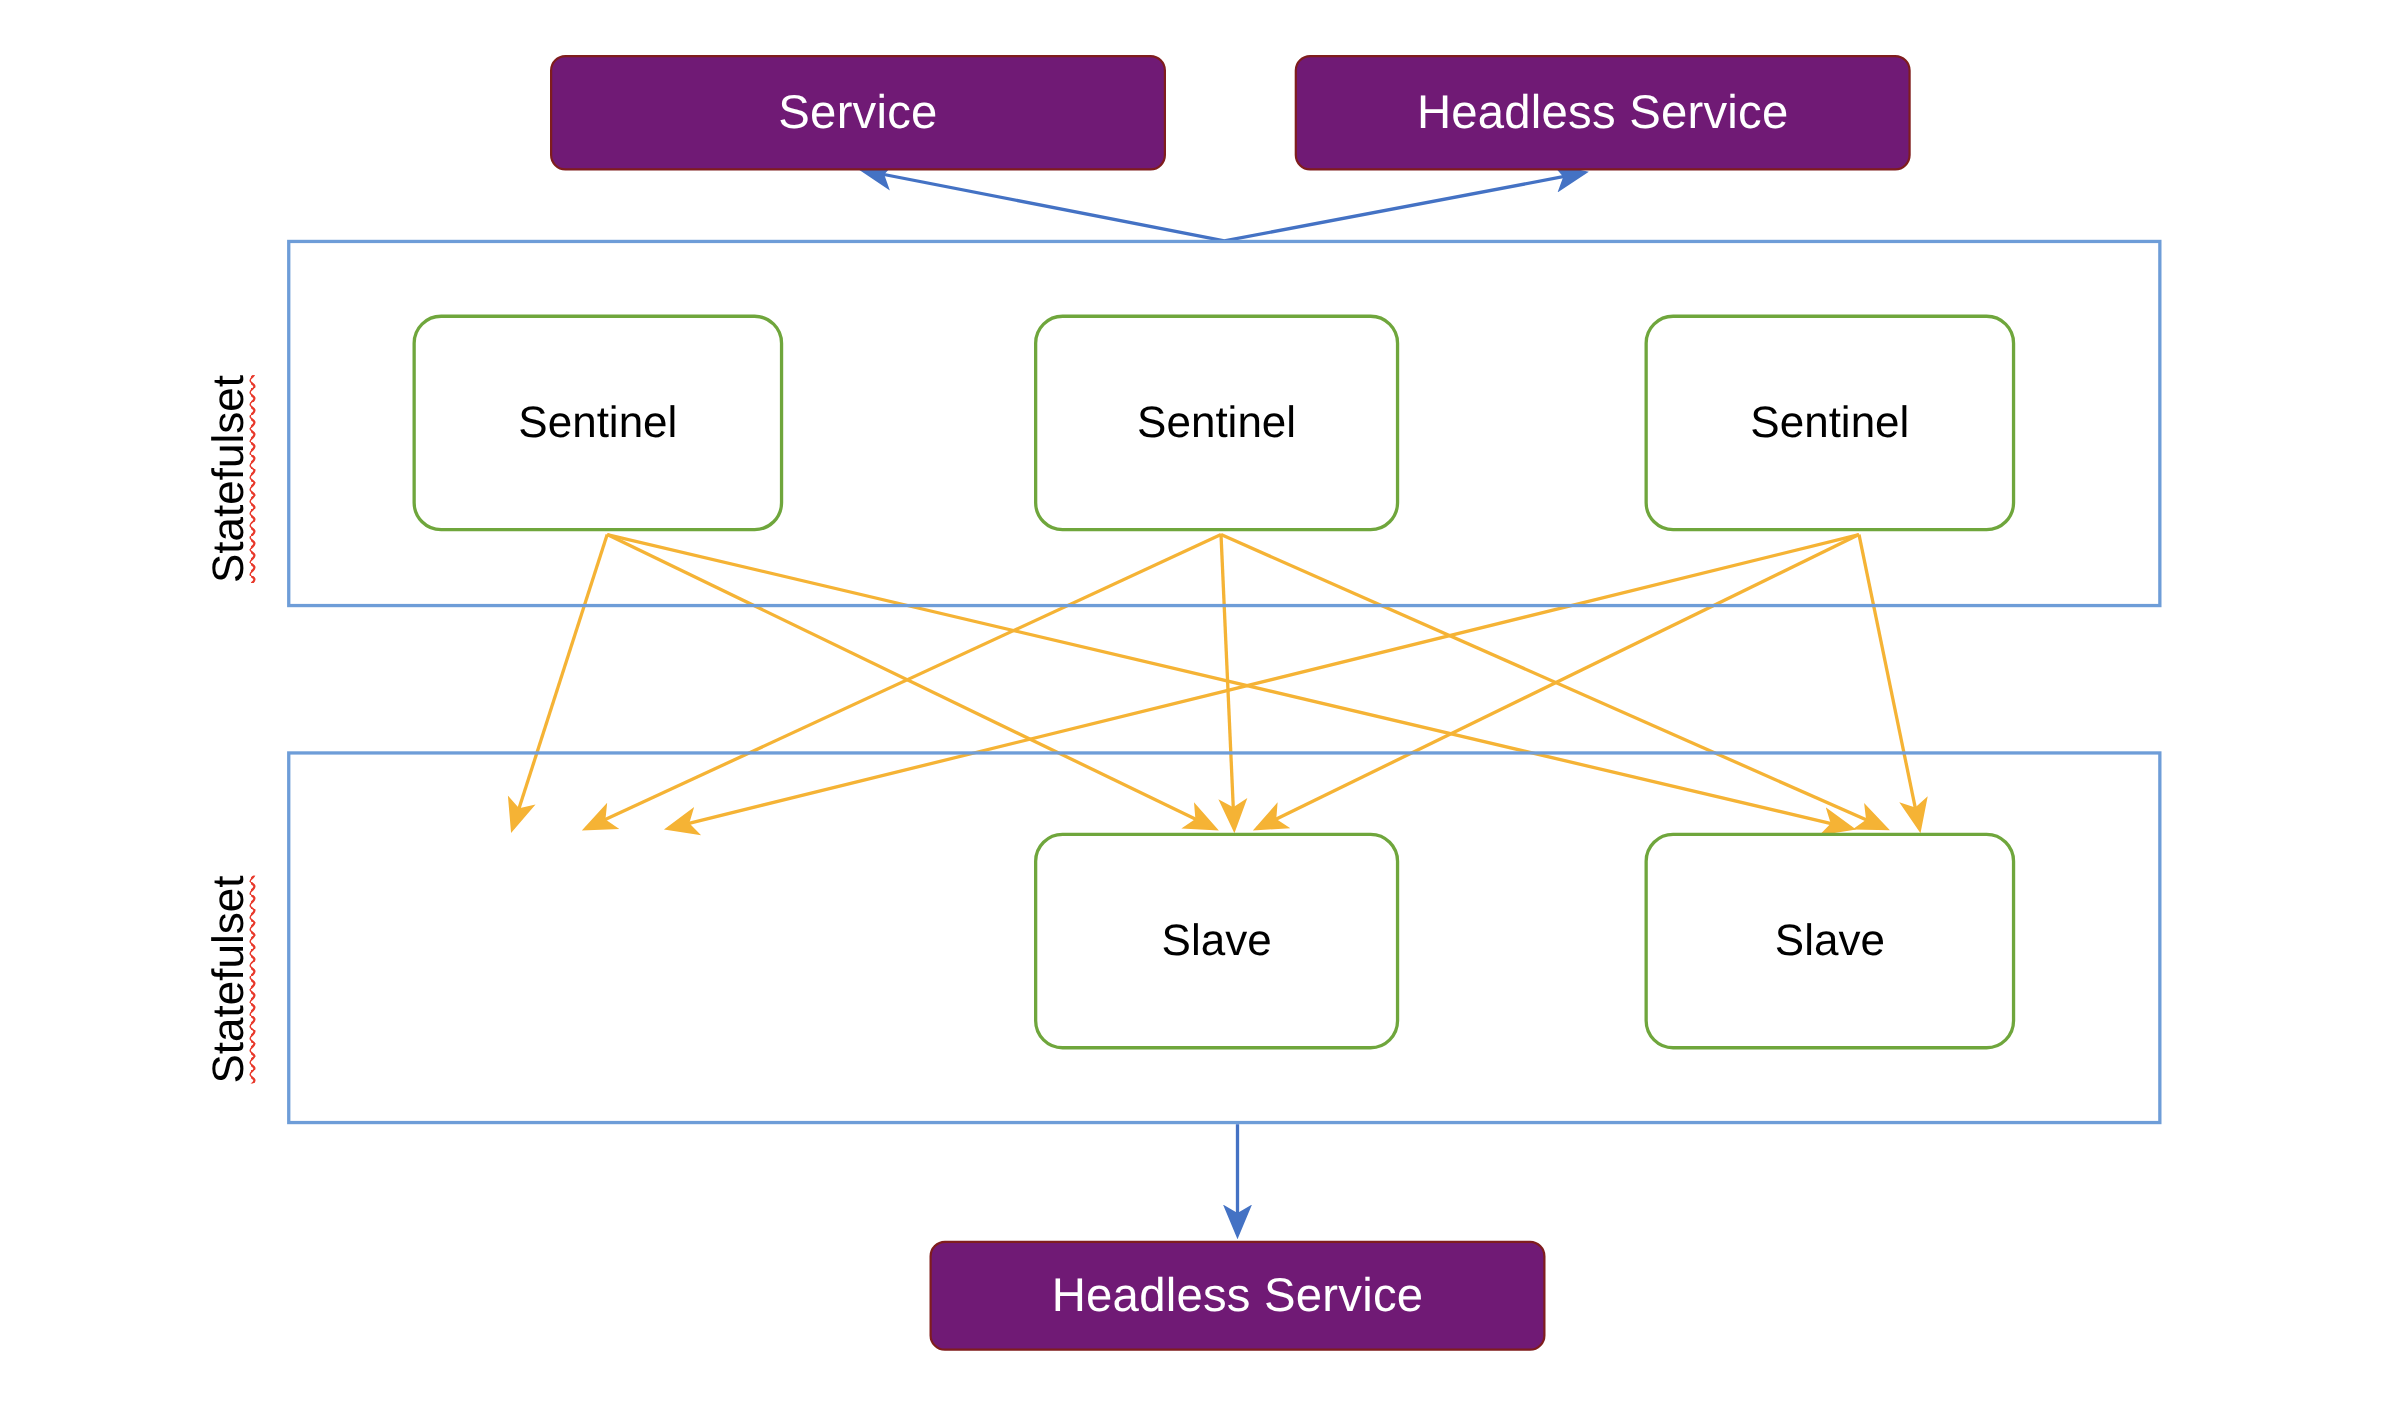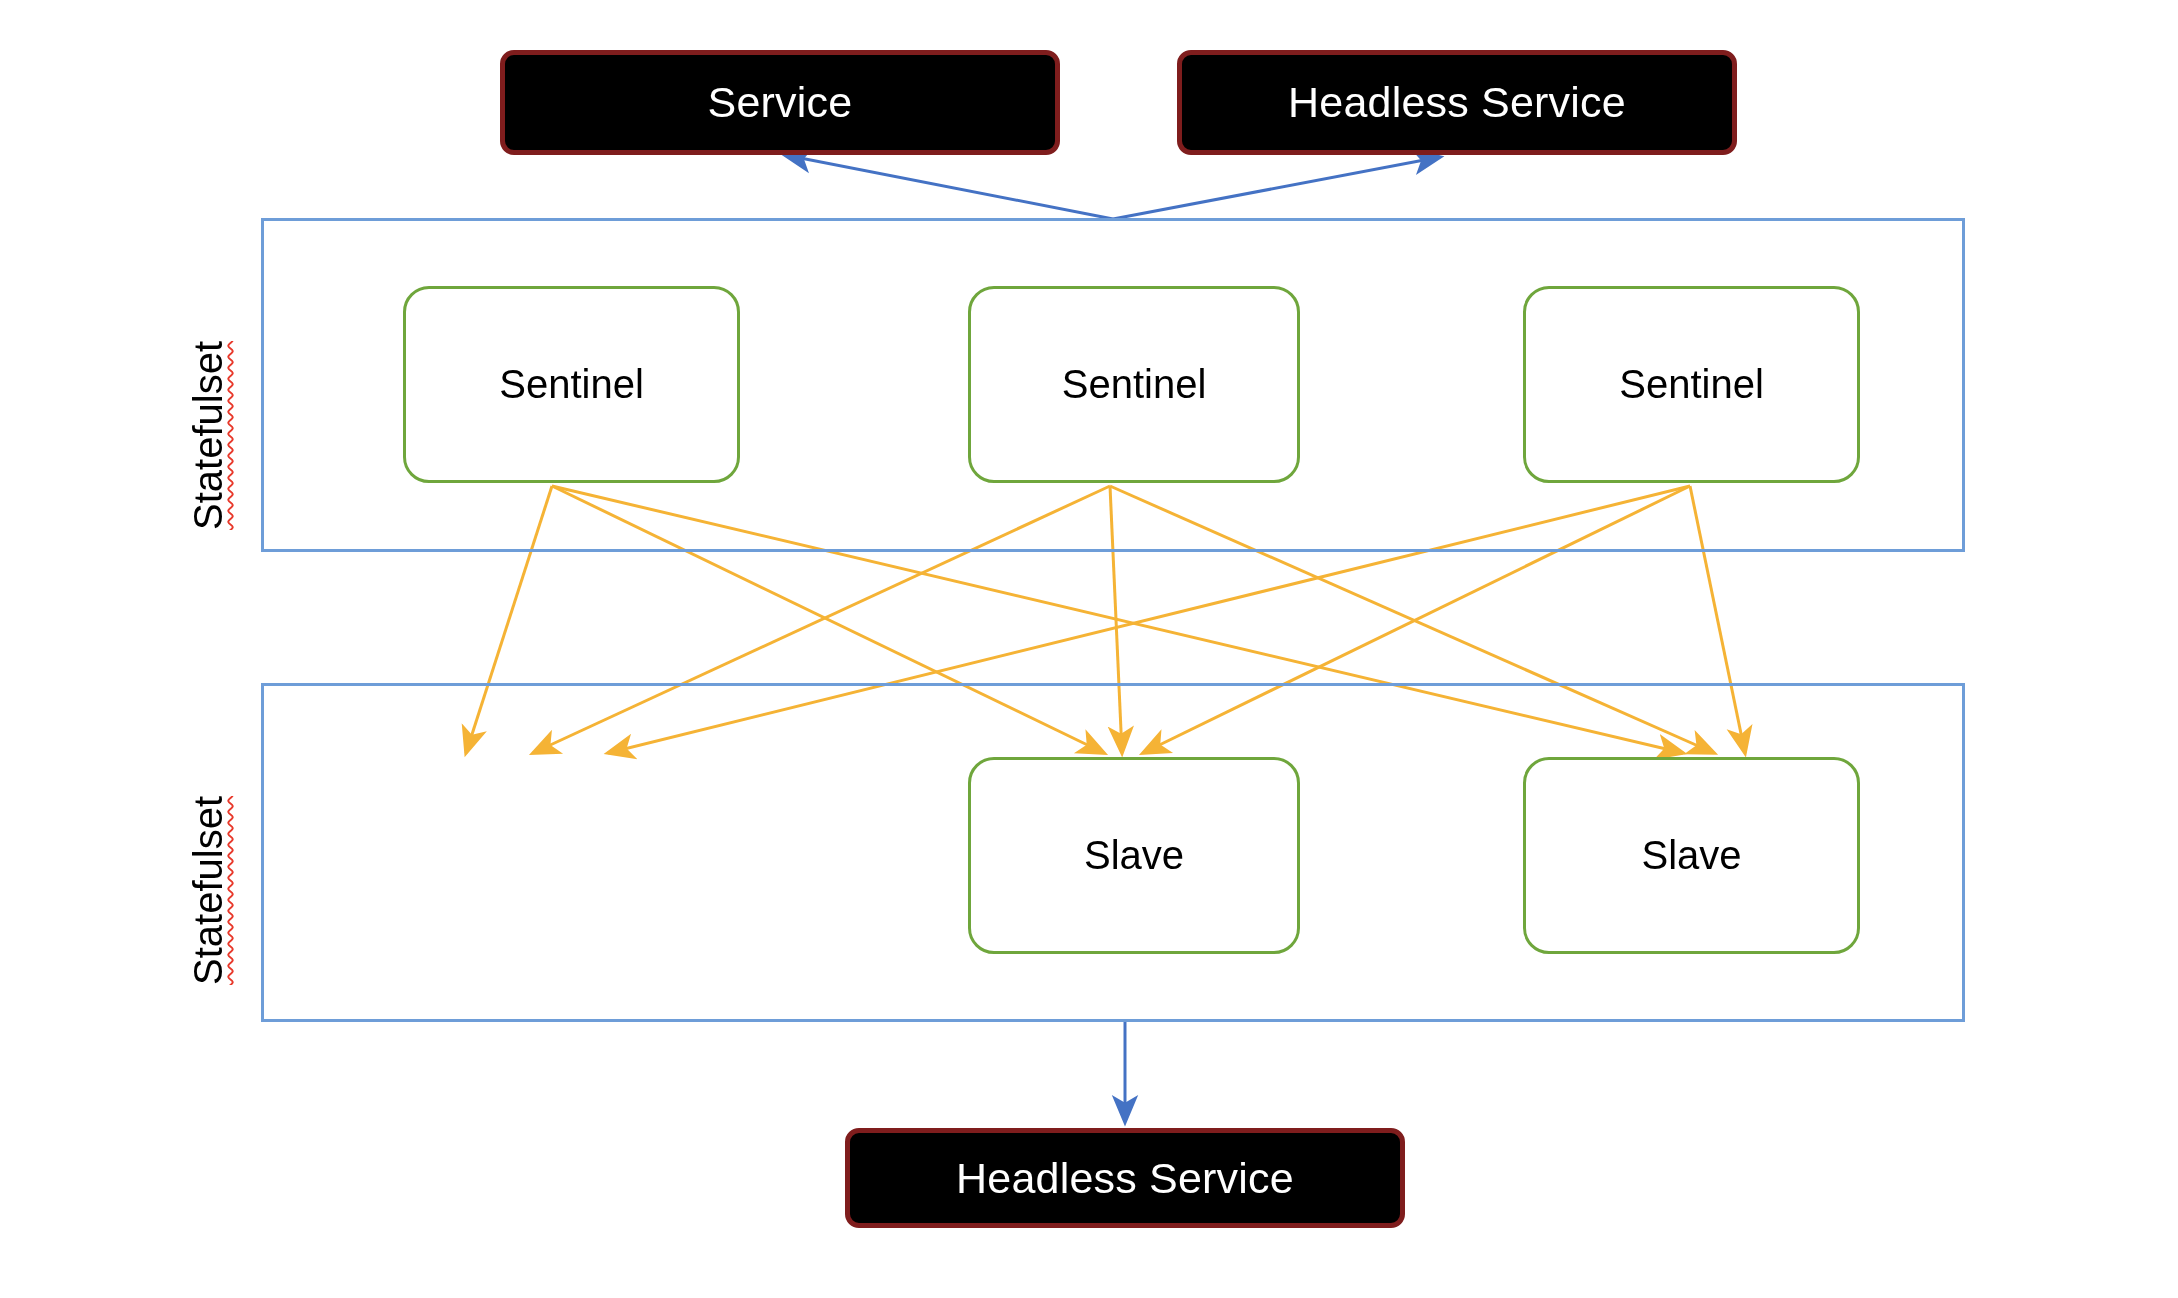--- a/index.html
+++ b/index.html
@@ -22,22 +22,22 @@
     left: 0;
     top: 0;
     width: 2178px;
     height: 1298px;
     pointer-events: none;
   }
 
   
   .svc-box {
     position: absolute;
-    background: #000000;
-    border: 5px solid #7f1d1d;
+    background: #701a75;
+    border: 2px solid #7f1d1d;
     border-radius: 14px;
     box-sizing: border-box;
     display: flex;
     align-items: center;
     justify-content: center;
     color: #ffffff;
     font-size: 43px;
     letter-spacing: 0.2px;
     z-index: 4;
   }
@@ -48,21 +48,20 @@
     background: #ffffff;
     border: 3px solid #6FA63C;
     border-radius: 26px;
     box-sizing: border-box;
     display: flex;
     align-items: center;
     justify-content: center;
     color: #000000;
     font-size: 40px;
     z-index: 3;
-    margin-left: 28px;
   }
 
   
   .sts-container {
     position: absolute;
     border: 3px solid #6E9DD8;
     background: transparent;
     box-sizing: border-box;
     z-index: 1;
   }

